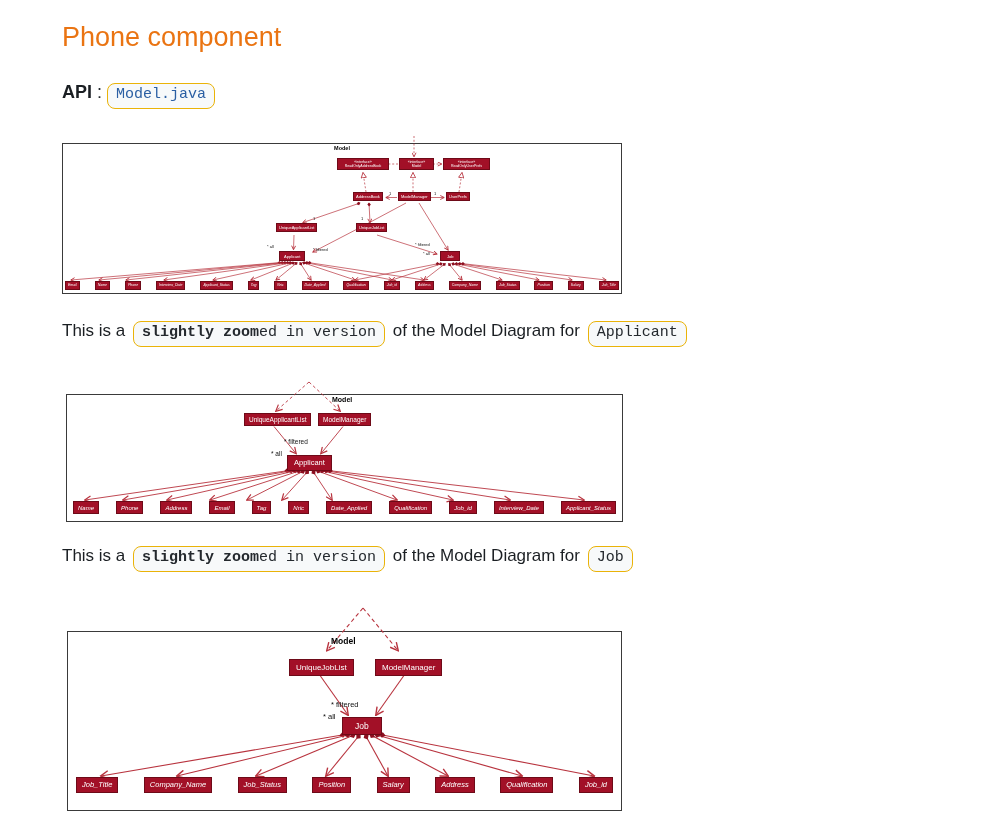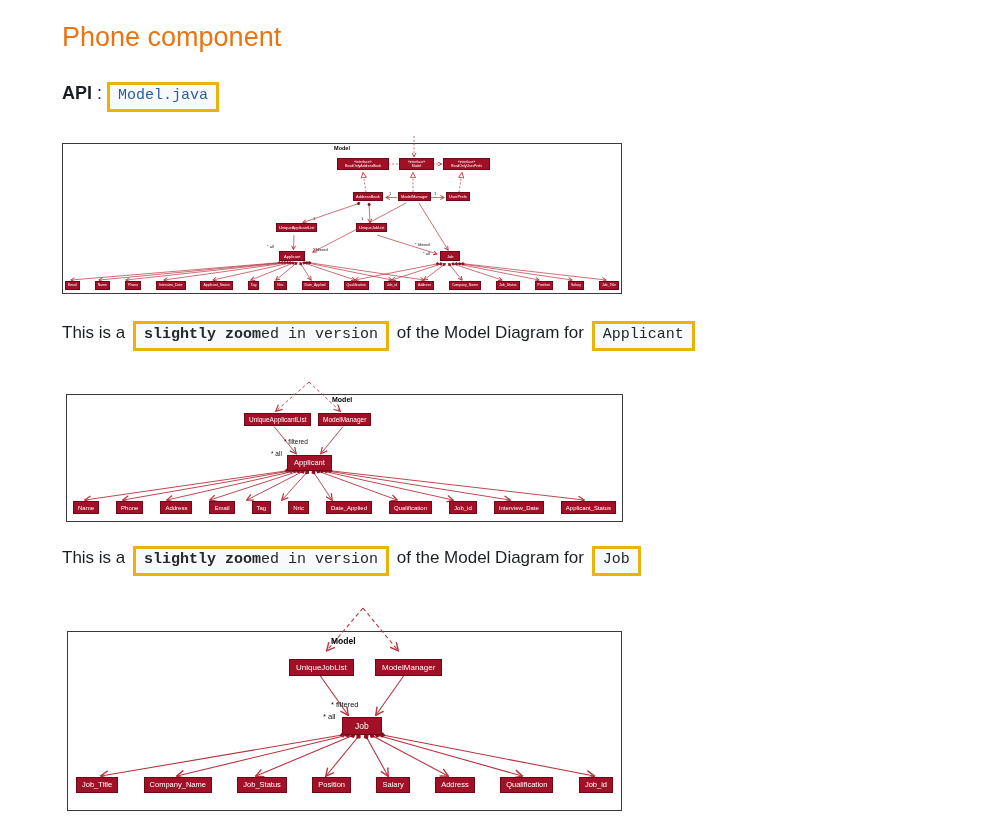--- a/index.html
+++ b/index.html
@@ -3,36 +3,36 @@
 <meta charset="utf-8">
 <style>
   html,body{margin:0;padding:0;background:#ffffff;}
   body{width:986px;height:818px;position:relative;font-family:"Liberation Sans","DejaVu Sans",sans-serif;color:#24292e;overflow:hidden;}
   .abs{position:absolute;}
   
   .h2{font-size:27px;font-weight:500;color:#ea7412;}
   
   .api{font-size:18px;}
   .api b{font-weight:700;color:#1b1f23;}
-  .code{display:inline-block;background:#f7f9fa;border:3px solid #eab308;border-radius:0;padding:2px 8px 3px 8px;font-family:"Liberation Mono","DejaVu Sans Mono",monospace;font-size:15px;line-height:1.25;vertical-align:baseline;}
+  .code{display:inline-block;background:#f7f9fa;border:1px solid #eab308;border-radius:8px;padding:2px 8px 3px 8px;font-family:"Liberation Mono","DejaVu Sans Mono",monospace;font-size:15px;line-height:1.25;vertical-align:baseline;}
   .code.link{color:#2b5fa3;}
   
   .cap{font-size:17px;color:#1b1f23;}
   .cap .code{font-size:15px;color:#24292e;margin:0 3px;}
   .cap .cb{font-weight:700;}
   
   .frame{position:absolute;border:1px solid #3a3a3a;background:#ffffff;}
   .frame svg{position:absolute;left:0;top:0;overflow:visible;pointer-events:none;}
   .nb{position:absolute;background:#a21027;color:#ffffff;border:1px solid #6e0a18;text-align:center;white-space:nowrap;z-index:2;}
   .nb span{display:block;}
   .mult{position:absolute;color:#111111;white-space:nowrap;z-index:3;}
   .mlabel{position:absolute;color:#000000;font-weight:700;white-space:nowrap;z-index:3;}
   .ftitle{position:absolute;left:0;right:0;top:1px;text-align:center;font-weight:700;font-size:5.5px;color:#000;}
   
-  .arow{position:absolute;display:flex;justify-content:space-between;align-items:center;z-index:2;}
+  .arow{position:absolute;display:flex;justify-content:space-between;align-items:center;z-index:2;font-style:italic;}
   .arow .ab{background:#a21027;color:#fff;border:1px solid #6e0a18;text-align:center;white-space:nowrap;}
   
   .d1 .nb{font-size:4px;padding:1px 2px;line-height:1.25;}
   .d1 .nb.iface{font-size:3.5px;line-height:1.2;}
   .d1 .mult{font-size:4px;}
   .d1 .arow .ab{font-size:3.5px;padding:1px 2px;line-height:1.3;}
   .d2 .nb{font-size:6.5px;padding:1.5px 4px;line-height:1.3;}
   .d2 .nb.big{font-size:7.5px;padding:2px 6px;}
   .d2 .mult{font-size:6.5px;}
   .d2 .mlabel{font-size:7px;}

